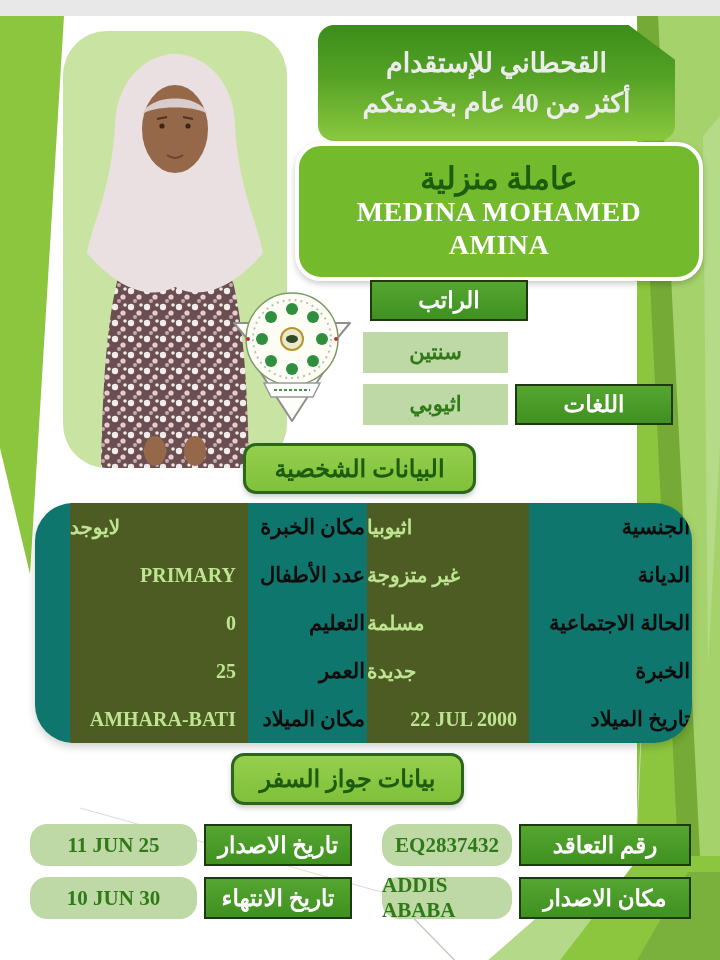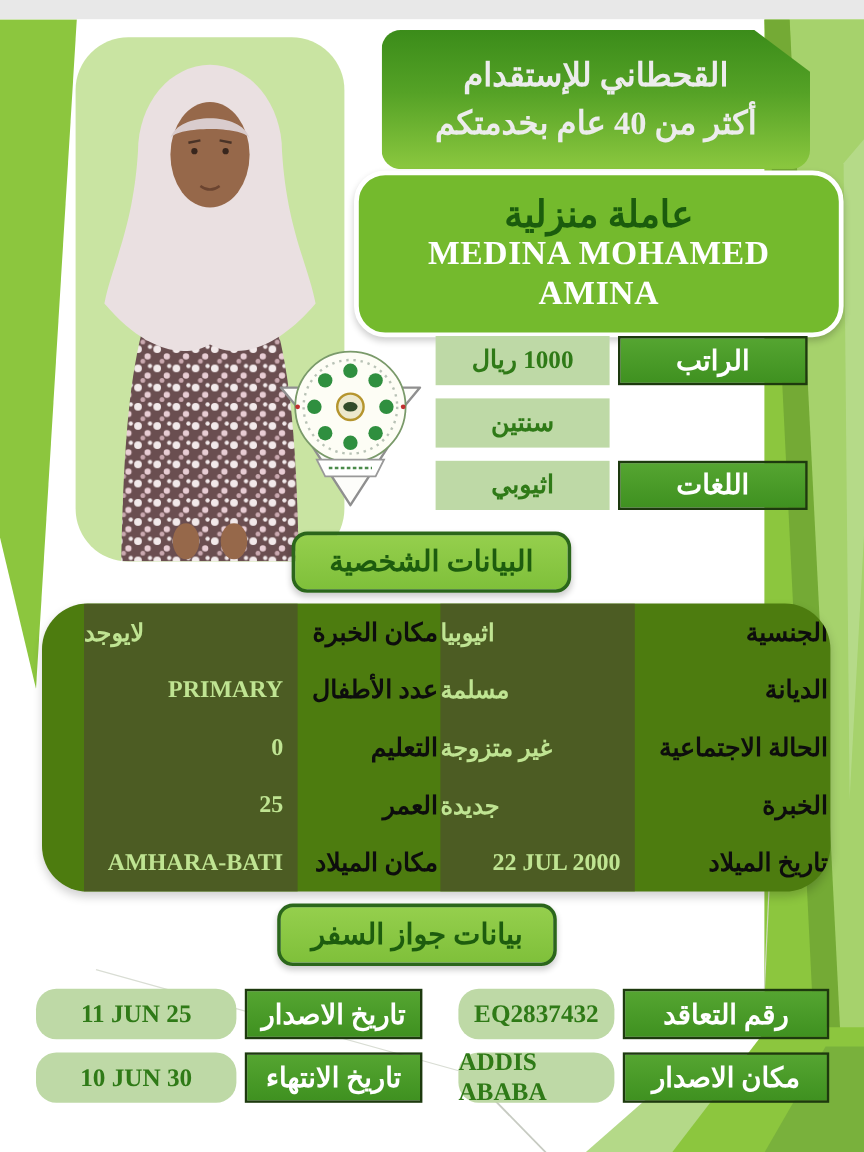--- a/index.html
+++ b/index.html
@@ -57,21 +57,21 @@
     border:3px solid #2b661b;border-radius:13px;color:#1d5c0e;font-weight:bold;font-size:24px;
     display:flex;align-items:center;justify-content:center;direction:rtl;
     box-shadow:0 3px 5px rgba(0,0,0,.2);box-sizing:border-box;
   }
   #sec-personal{left:243px;top:427px;width:233px;height:51px;}
   #sec-passport{left:231px;top:737px;width:233px;height:52px;}
 
   
   .table-panel{
     position:absolute;left:35px;top:487px;width:657px;height:240px;z-index:3;
-    background:#4d7c0f;border-radius:38px;overflow:hidden;box-shadow:0 4px 8px rgba(0,0,0,.18);
+    background:#0f766e;border-radius:38px;overflow:hidden;box-shadow:0 4px 8px rgba(0,0,0,.18);
   }
   .darkcol{position:absolute;top:0;bottom:0;background:#4c5c23;}
   #dark-left{left:35px;width:178px;}
   #dark-right{left:332px;width:162px;}
   .tcol{position:absolute;top:0;bottom:0;display:flex;flex-direction:column;}
   .tcell{height:48px;display:flex;align-items:center;box-sizing:border-box;}
   .tcol.labels .tcell{
     justify-content:flex-start;padding-left:4px;color:#0d0d0d;
     font-weight:bold;font-size:21px;line-height:1.05;direction:rtl;text-align:left;
   }
@@ -150,21 +150,20 @@
     <div>أكثر من 40 عام بخدمتكم</div>
   </div>
 
   <div class="name-box">
     <div class="job-title">عاملة منزلية</div>
     <div class="cand-name">MEDINA MOHAMED AMINA</div>
   </div>
 
   <div class="summary">
     <div class="srow">
-      <div class="pill-value" dir="auto">1000 ريال</div>
       <div class="pill-label">الراتب</div>
     </div>
     <div class="srow">
       <div class="pill-value" dir="auto">سنتين</div>
     </div>
     <div class="srow">
       <div class="pill-value" dir="auto">اثيوبي</div>
       <div class="pill-label">اللغات</div>
     </div>
   </div>
@@ -206,22 +205,22 @@
     </div>
     <div class="tcol labels" id="col-ll">
       <div class="tcell">مكان الخبرة</div>
       <div class="tcell">عدد الأطفال</div>
       <div class="tcell">التعليم</div>
       <div class="tcell">العمر</div>
       <div class="tcell">مكان الميلاد</div>
     </div>
     <div class="tcol values" id="col-rv">
       <div class="tcell" dir="auto">اثيوبيا</div>
+      <div class="tcell" dir="auto">غير متزوجة</div>
       <div class="tcell" dir="auto">مسلمة</div>
-      <div class="tcell" dir="auto">غير متزوجة</div>
       <div class="tcell" dir="auto">جديدة</div>
       <div class="tcell" dir="auto">22 JUL 2000</div>
     </div>
     <div class="tcol labels" id="col-rl">
       <div class="tcell">الجنسية</div>
       <div class="tcell">الديانة</div>
       <div class="tcell">الحالة الاجتماعية</div>
       <div class="tcell">الخبرة</div>
       <div class="tcell">تاريخ الميلاد</div>
     </div>

